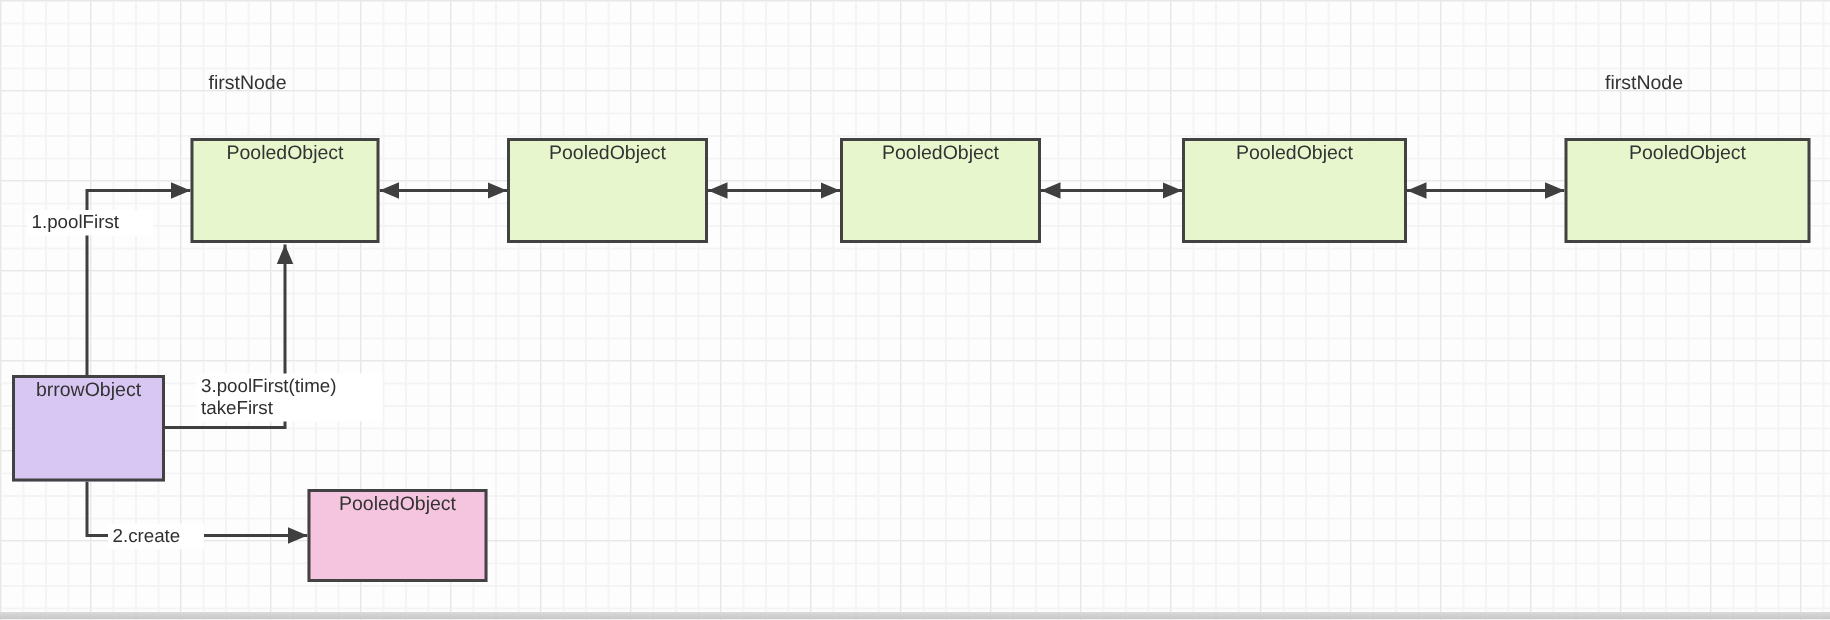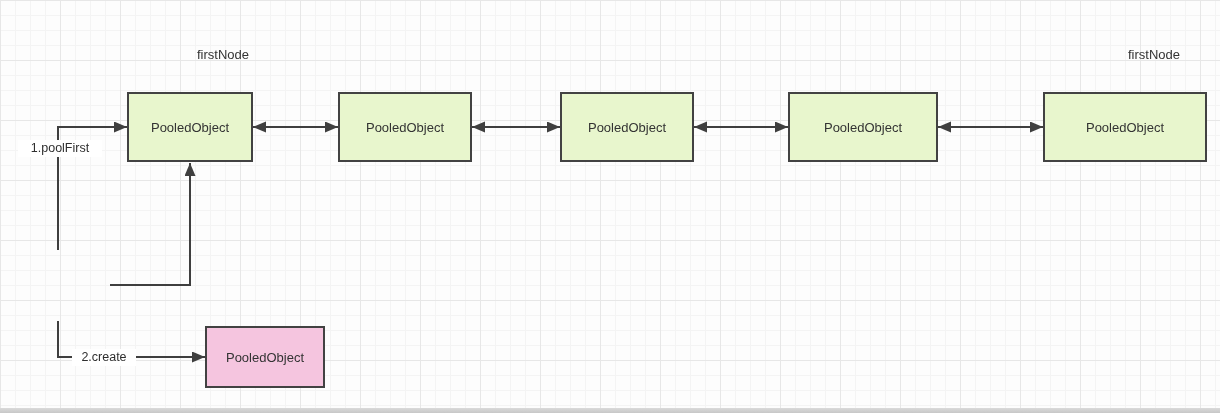--- a/index.html
+++ b/index.html
@@ -24,43 +24,42 @@
     left: 0; top: 0;
     width: 1220px; height: 413px;
     pointer-events: none;
   }
 
   .node {
     position: absolute;
     box-sizing: border-box;
     border: 2px solid #424242;
     display: flex;
-    align-items: center;
     justify-content: center;
     font-size: 13px;
     color: #333333;
     white-space: nowrap;
   }
   .node-green  { background: #e8f6cd; }
   .node-purple { background: #d9c7f3; }
   .node-pink   { background: #f5c5df; }
 
   .floating-label {
     position: absolute;
     font-size: 13px;
     color: #333333;
-    text-align: right;
+    text-align: left;
     white-space: nowrap;
   }
 
   .line-label {
     position: absolute;
     font-size: 12.5px;
     color: #2f2f2f;
-    text-align: center;
+    text-align: left;
     background: #ffffff;
     padding: 1px 3px;
     line-height: 15px;
     white-space: nowrap;
   }
   .line-label span { display: block; }
 
   .bottom-scrollbar {
     position: absolute;
     left: 0; bottom: 0;
@@ -124,25 +123,32 @@
   <div id="chain-node-2" class="node node-green">
     <span>PooledObject</span>
   </div>
   <div id="chain-node-3" class="node node-green">
     <span>PooledObject</span>
   </div>
   <div id="chain-node-4" class="node node-green">
     <span>PooledObject</span>
   </div>
 
+  <div id="borrow-node" class="node node-purple">
+    <span>brrowObject</span>
+  </div>
 
   <div id="created-node" class="node node-pink">
     <span>PooledObject</span>
   </div>
 
   <div id="label-pool-first" class="line-label">1.poolFirst</div>
 
+  <div id="label-pool-first-time" class="line-label">
+    <span>3.poolFirst(time)</span>
+    <span>takeFirst</span>
+  </div>
 
   <div id="label-create" class="line-label">2.create</div>
 
   <div class="bottom-scrollbar"></div>
 
 </div>
 
 </body></html>

